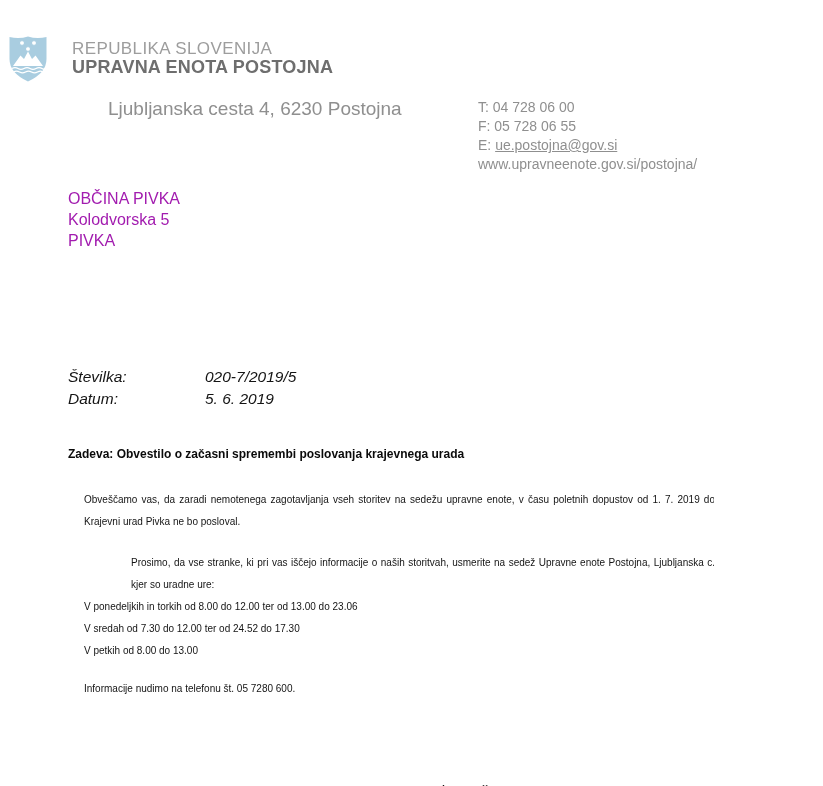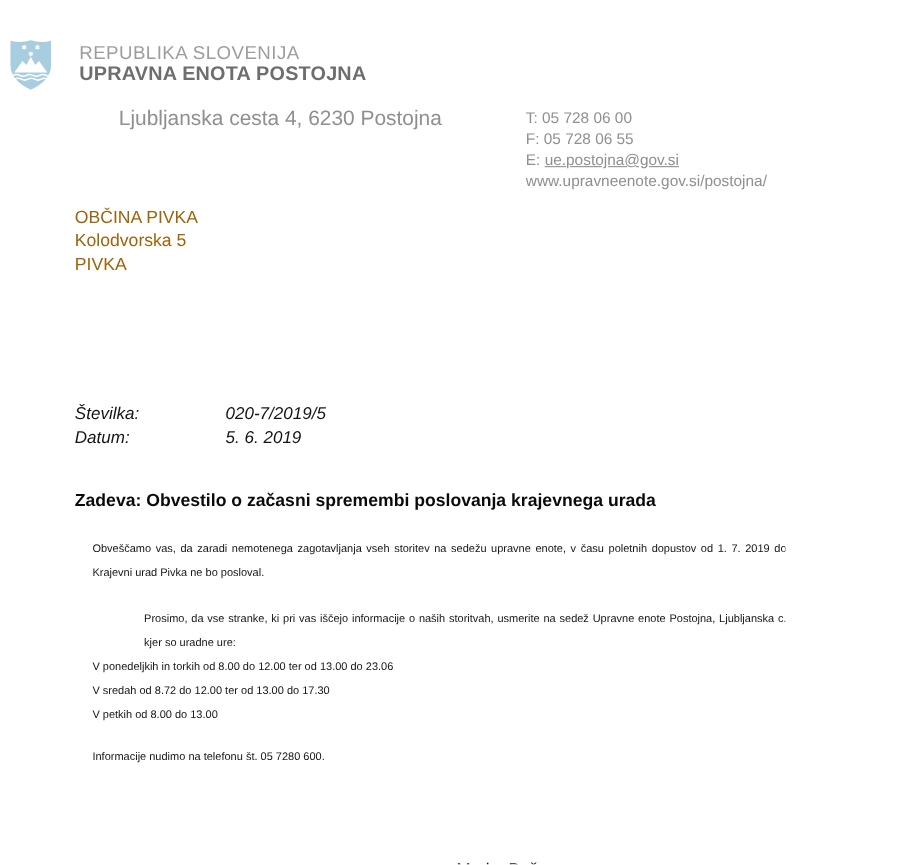--- a/index.html
+++ b/index.html
@@ -33,34 +33,34 @@
   .contact {
     left: 478px; top: 98px;
     font-size: 14px; color: #8f8f8f; line-height: 19px; white-space: nowrap;
   }
   .contact .link { color: #8f8f8f; text-decoration: none; }
   .contact .email-link { text-decoration: underline; }
 
   
   .recipient {
     left: 68px; top: 188px;
-    font-size: 16px; line-height: 21px; color: #a16207;
+    font-size: 16px; line-height: 21px; color: #a21caf;
   }
 
   
   .refs {
     left: 68px; top: 366px;
     font-size: 15.5px; line-height: 22px; color: #141414; font-style: italic;
   }
   .refs .lbl { display: inline-block; width: 137px; }
 
   
   .subject {
     left: 68px; top: 447px;
-    font-size: 16px; font-weight: bold; color: #0a0a0a; white-space: nowrap;
+    font-size: 12px; font-weight: bold; color: #0a0a0a; white-space: nowrap;
   }
 
   
   .para {
     left: 84px; width: 688px;
     font-size: 10px; line-height: 22px; color: #141414;
   }
   .para-1 { top: 489px; text-align: justify; }
   .para-2 { top: 552px; }
   .para-2 .justified { text-align: justify; margin-left: 47px; }
@@ -96,21 +96,21 @@
     <path d="M4,33.5 Q7,31.8 10,33.5 T16,33.5 T22,33.5 T28,33.5 T34,33.5 T36.5,33.2" fill="none" stroke="#ffffff" stroke-width="1.4"></path>
     <path d="M5.5,37 Q8.5,35.3 11.5,37 T17.5,37 T23.5,37 T29.5,37 T34.5,36.8" fill="none" stroke="#ffffff" stroke-width="1.4"></path>
   </svg>
 
   <div class="abs org-line1">REPUBLIKA SLOVENIJA</div>
   <div class="abs org-line2">UPRAVNA ENOTA POSTOJNA</div>
 
   <div class="abs hq-address">Ljubljanska cesta 4, 6230 Postojna</div>
 
   <div class="abs contact">
-    <div>T: 05 728 06 00</div>
+    <div>T: 04 728 06 00</div>
     <div>F: 05 728 06 55</div>
     <div><span>E:</span> <span class="link email-link">ue.postojna@gov.si</span></div>
     <div><span class="link">www.upravneenote.gov.si/postojna/</span></div>
   </div>
 
   <div class="abs recipient">
     <div>OBČINA PIVKA</div>
     <div>Kolodvorska 5</div>
     <div>PIVKA</div>
   </div>
@@ -124,21 +124,21 @@
     </div>
   </div>
 
   <div class="abs subject">Zadeva: Obvestilo o začasni spremembi poslovanja krajevnega urada</div>
 
   <div class="abs para para-1">Obveščamo vas, da zaradi nemotenega zagotavljanja vseh storitev na sedežu upravne enote, v času poletnih dopustov od 1. 7. 2019 do 21 .8. 2019 Krajevni urad Pivka ne bo posloval.</div>
 
   <div class="abs para para-2">
     <div class="justified">Prosimo, da vse stranke, ki pri vas iščejo informacije o naših storitvah, usmerite na sedež Upravne enote Postojna, Ljubljanska c. 4, Postojna, kjer so uradne ure:</div>
     <div>V ponedeljkih in torkih od 8.00 do 12.00 ter od 13.00 do 23.06</div>
-    <div>V sredah od 8.72 do 12.00 ter od 13.00 do 17.30</div>
+    <div>V sredah od 7.30 do 12.00 ter od 24.52 do 17.30</div>
     <div>V petkih od 8.00 do 13.00</div>
   </div>
 
   <div class="abs para para-3">Informacije nudimo na telefonu št. 05 7280 600.</div>
 
   <div class="abs signature">
     <div>Marko Baša</div>
     <div>načelnik</div>
   </div>
 

